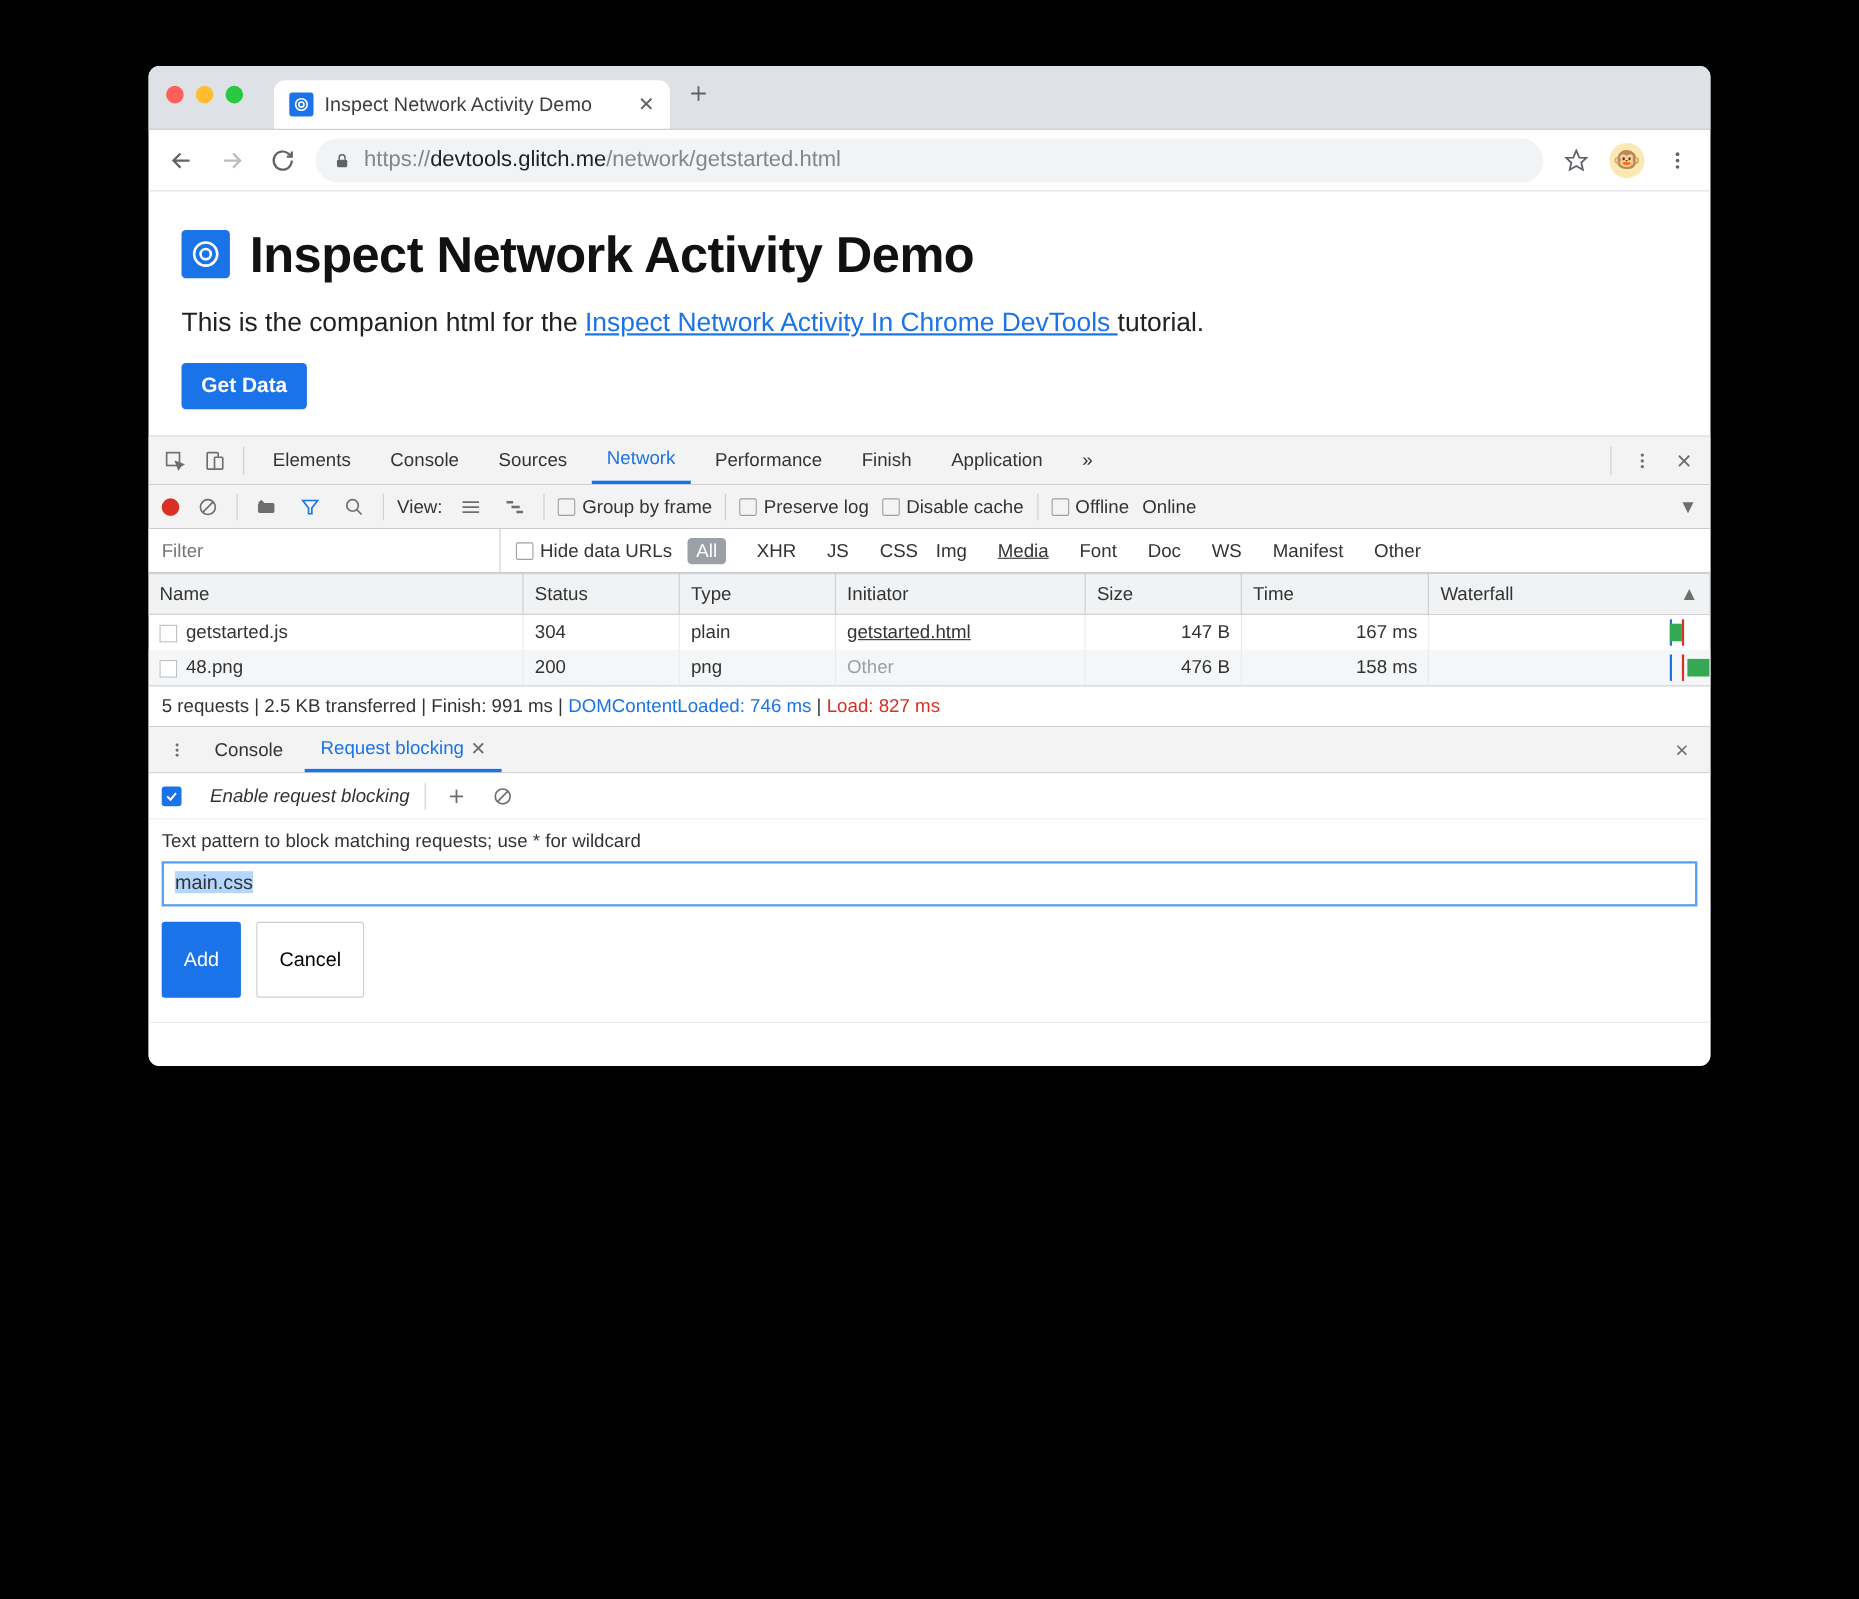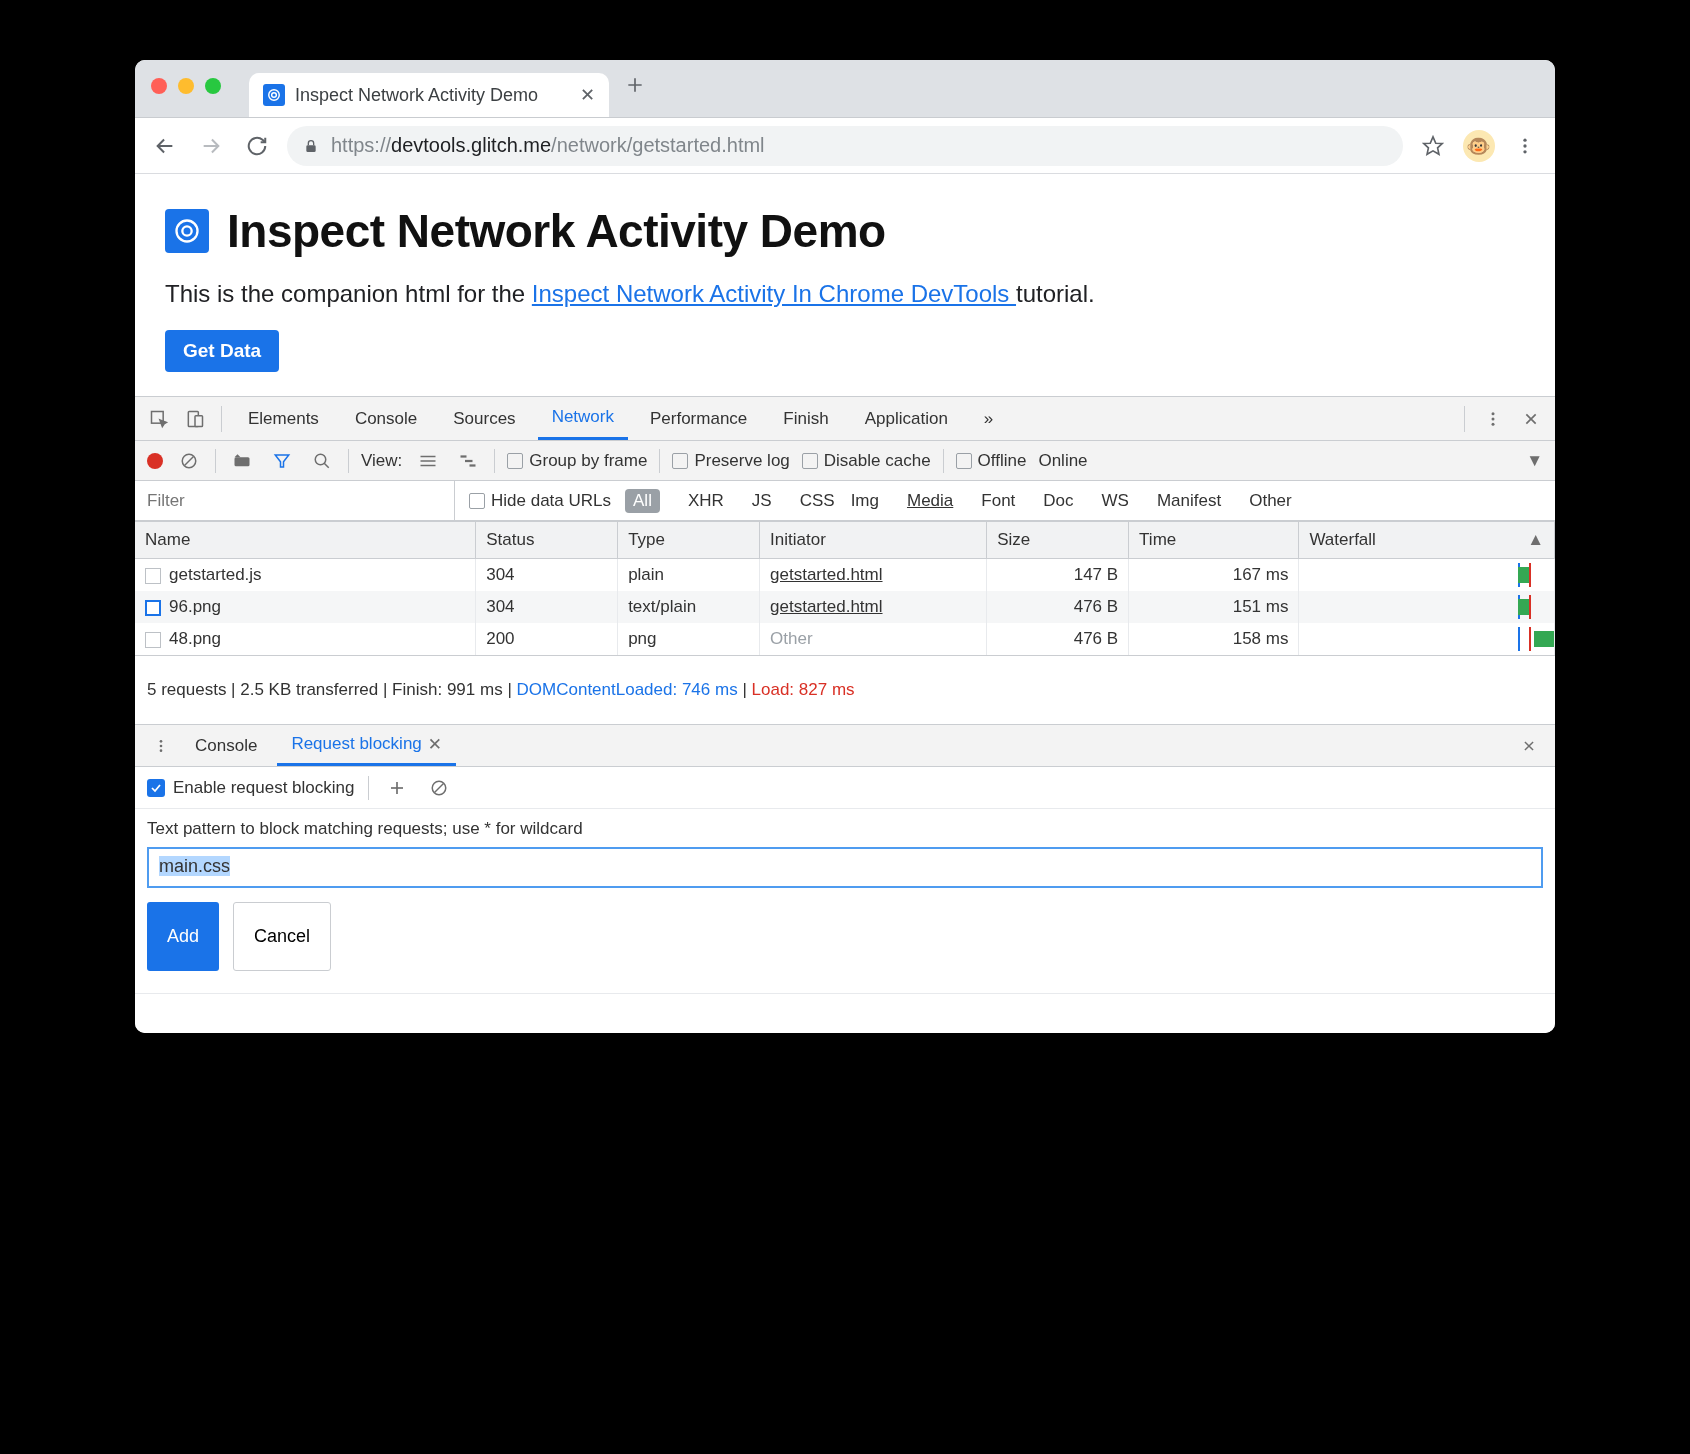--- a/index.html
+++ b/index.html
@@ -92,21 +92,21 @@
   .ntable .ficon{display:inline-block;width:16px;height:16px;border:1px solid #bdc1c6;margin-right:8px;vertical-align:middle;background:#fff;}
   .ntable .ficon.img{border:2px solid #1a73e8;}
   .ntable a.ini{color:#333;text-decoration:underline;}
   .ntable td.ini-other{color:#9aa0a6;}
   .wf-cell{position:relative;height:24px;}
   .wf-line{position:absolute;top:0;bottom:0;width:2px;}
   .wf-bar{position:absolute;top:4px;height:16px;background:#34a853;}
   .wf-head th:last-child{position:relative;}
   .wf-sort{position:absolute;right:10px;top:50%;transform:translateY(-50%);color:#6e6e6e;}
   
-  .summary{padding:24px 12px;border-top:1px solid #cacdd1;border-bottom:1px solid #cacdd1;font-size:17px;background:#fff;}
+  .summary{padding:8px 12px;border-top:1px solid #cacdd1;border-bottom:1px solid #cacdd1;font-size:17px;background:#fff;}
   .summary .dcl{color:#1a73e8;} .summary .load{color:#d93025;}
   
   .drawer-tabs{height:42px;background:#f3f3f3;display:flex;align-items:center;padding:0 12px;gap:6px;border-bottom:1px solid #cacdd1;}
   .drawer-tabs .dt-tab{font-size:17px;}
   .drawer-tabs .dt-tab.active{border-bottom:3px solid #1a73e8;}
   .drawer-tabs .close-drawer{margin-left:auto;color:#6e6e6e;}
   .rb-bar{height:42px;display:flex;align-items:center;gap:14px;padding:0 12px;border-bottom:1px solid #e8eaed;background:#fff;}
   .chk-on{width:18px;height:18px;background:#1a73e8;border-radius:3px;display:flex;align-items:center;justify-content:center;}
   .chk-on svg{width:12px;height:12px;}
   .rb-content{padding:10px 12px 22px;background:#fff;}
@@ -360,35 +360,20 @@
             <td class="num">167 ms</td>
             <td style="padding: 0px;">
               <div class="wf-cell">
                 <div class="wf-line" style="left: 86%; background: rgb(26, 115, 232);"></div>
                 <div class="wf-line" style="left: 90%; background: rgb(217, 48, 37);"></div>
                 <div class="wf-bar" style="left: 86%; width: 4%;"></div>
               </div>
             </td>
           </tr>
           <tr class="row">
-            <td><span class="ficon img"></span>96.png</td>
-            <td>304</td>
-            <td>text/plain</td>
-            <td><a class="ini">getstarted.html</a></td>
-            <td class="num">476 B</td>
-            <td class="num">151 ms</td>
-            <td style="padding: 0px;">
-              <div class="wf-cell">
-                <div class="wf-line" style="left: 86%; background: rgb(26, 115, 232);"></div>
-                <div class="wf-line" style="left: 90%; background: rgb(217, 48, 37);"></div>
-                <div class="wf-bar" style="left: 86%; width: 4%;"></div>
-              </div>
-            </td>
-          </tr>
-          <tr class="row">
             <td><span class="ficon "></span>48.png</td>
             <td>200</td>
             <td>png</td>
             <td class="ini-other">Other</td>
             <td class="num">476 B</td>
             <td class="num">158 ms</td>
             <td style="padding: 0px;">
               <div class="wf-cell">
                 <div class="wf-line" style="left: 86%; background: rgb(26, 115, 232);"></div>
                 <div class="wf-line" style="left: 90%; background: rgb(217, 48, 37);"></div>
@@ -415,21 +400,21 @@
         <span class="dt-tab active">Request blocking<span style="margin-left: 6px; color: rgb(110, 110, 110);"> ✕</span></span>
       <span class="close-drawer dt-iconbtn">
         <svg width="14" height="14" viewBox="0 0 24 24" stroke="#6e6e6e" stroke-width="2.5">
             <line x1="5" y1="5" x2="19" y2="19"></line>
             <line x1="19" y1="5" x2="5" y2="19"></line>
           </svg>
       </span>
     </div>
 
     <div class="rb-bar">
-      <label style="display:flex;align-items:center;gap:8px;">
+      <label style="display:flex;align-items:center;gap:26px;font-style:italic;">
         <span class="chk-on">
             <svg viewBox="0 0 24 24" fill="none" stroke="#fff" stroke-width="3.5">
               <polyline points="4 12 10 18 20 6"></polyline>
             </svg>
           </span>
         <span>Enable request blocking</span>
       </label>
       <span class="sep" style="width:1px;height:24px;background:#cacdd1;"></span>
       <span class="dt-iconbtn">
         <svg width="16" height="16" viewBox="0 0 24 24" stroke="#6e6e6e" stroke-width="2.5">

